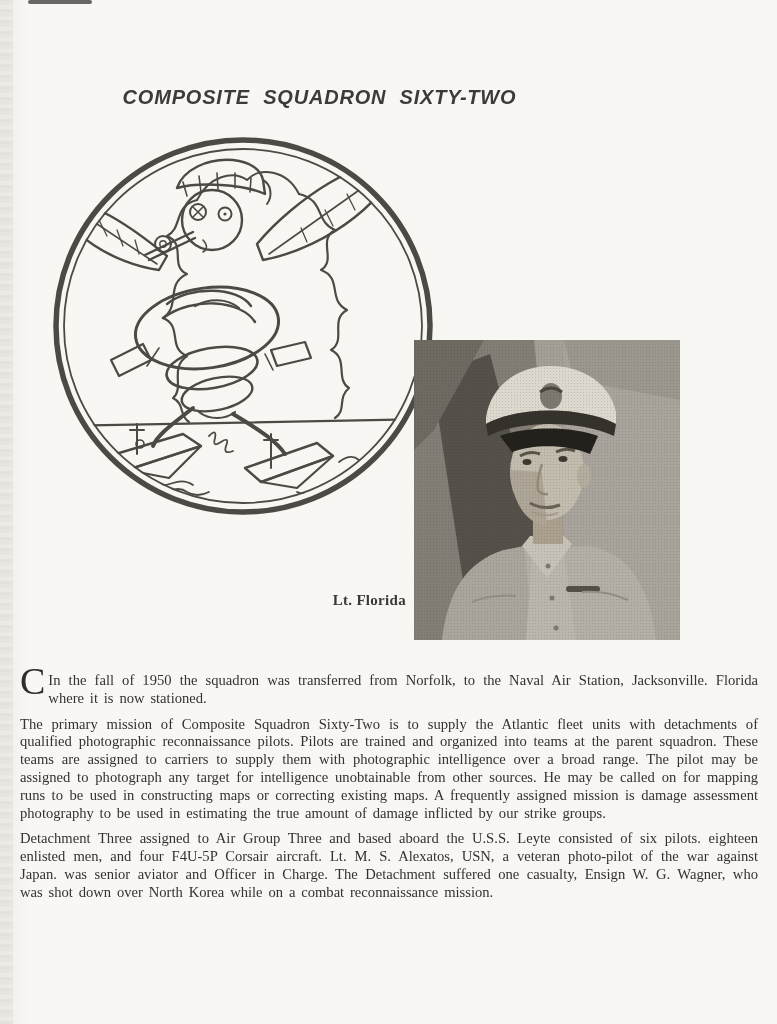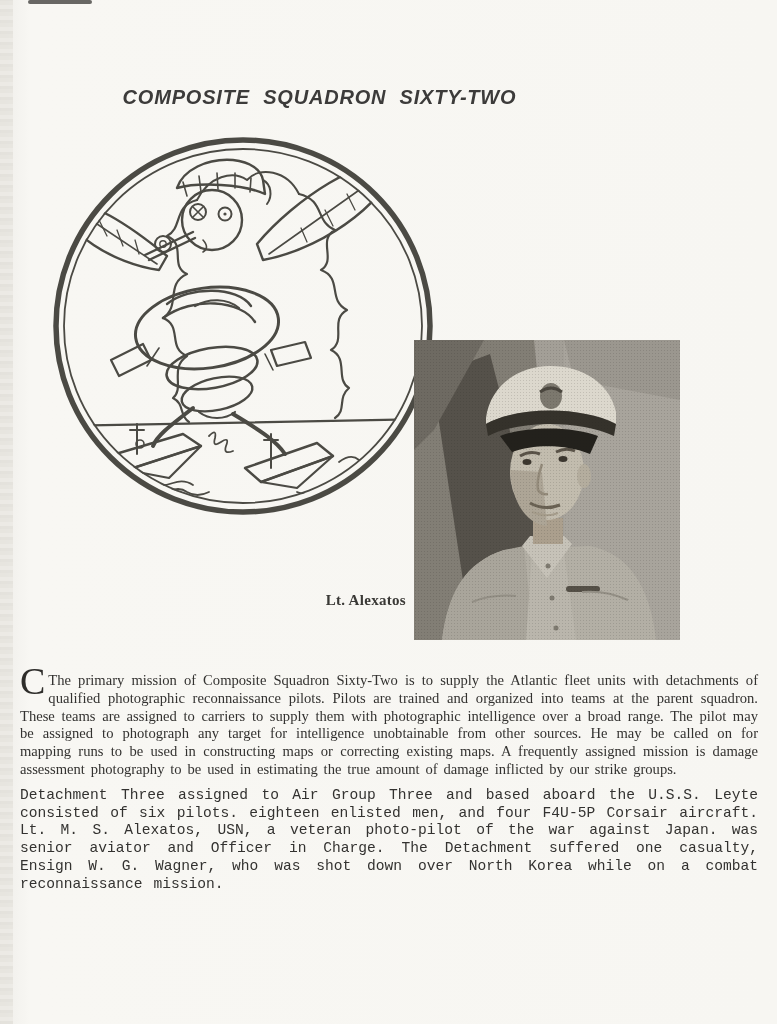--- a/index.html
+++ b/index.html
@@ -48,21 +48,21 @@
     text-align:right;font-size:15px;font-weight:bold;color:#3a3936;
     letter-spacing:.3px;
   }
   #body-text{
     position:absolute;left:20px;top:664px;width:738px;
     font-size:14.6px;line-height:17.8px;
     text-align:justify;word-spacing:2.2px;
     color:#333230;
   }
   #body-text p{margin:0 0 8px 0;}
-  #body-text p:last-child{margin-bottom:0;font-family:Liberation Mono, monospace;}
+  #body-text p:last-child{margin-bottom:0;}
   .dropcap{
     float:left;
     font-size:38px;line-height:30px;
     padding:2px 3px 0 0;
     font-weight:normal;color:#2e2d2a;
   }
   .ink{stroke:#4b4a44;fill:none;stroke-linecap:round;stroke-linejoin:round;}
 </style>
 </head>
 <body>
@@ -190,21 +190,22 @@
       <rect x="152" y="246" width="34" height="6" rx="3" fill="#555047"></rect>
 
       <path d="M58,262 q20,-8 44,-6 M168,252 q24,-2 46,8" stroke="#938f85" stroke-width="2" fill="none"></path>
       <circle cx="134" cy="226" r="2.5" fill="#7e7a70"></circle>
       <circle cx="138" cy="258" r="2.5" fill="#7e7a70"></circle>
       <circle cx="142" cy="288" r="2.5" fill="#7e7a70"></circle>
     </svg>
     <div class="halftone"></div>
   </div>
 
-  <div id="caption">Lt. Alexatos</div>
+  <div id="caption">Lt. Florida</div>
 
   <div id="body-text">
     <p><span class="dropcap">C</span></p>
+    <p>In the fall of 1950 the squadron was transferred from Norfolk, to the Naval Air Station, Jacksonville. Florida where it is now stationed.</p>
     <p>The primary mission of Composite Squadron Sixty-Two is to supply the Atlantic fleet units with detachments of qualified photographic reconnaissance pilots. Pilots are trained and organized into teams at the parent squadron. These teams are assigned to carriers to supply them with photographic intelligence over a broad range. The pilot may be assigned to photograph any target for intelligence unobtainable from other sources. He may be called on for mapping runs to be used in constructing maps or correcting existing maps. A frequently assigned mission is damage assessment photography to be used in estimating the true amount of damage inflicted by our strike groups.</p>
     <p>Detachment Three assigned to Air Group Three and based aboard the U.S.S. Leyte consisted of six pilots. eighteen enlisted men, and four F4U-5P Corsair aircraft. Lt. M. S. Alexatos, USN, a veteran photo-pilot of the war against Japan. was senior aviator and Officer in Charge. The Detachment suffered one casualty, Ensign W. G. Wagner, who was shot down over North Korea while on a combat reconnaissance mission.</p>
   </div>
 
 </div>
 
 </body></html>

